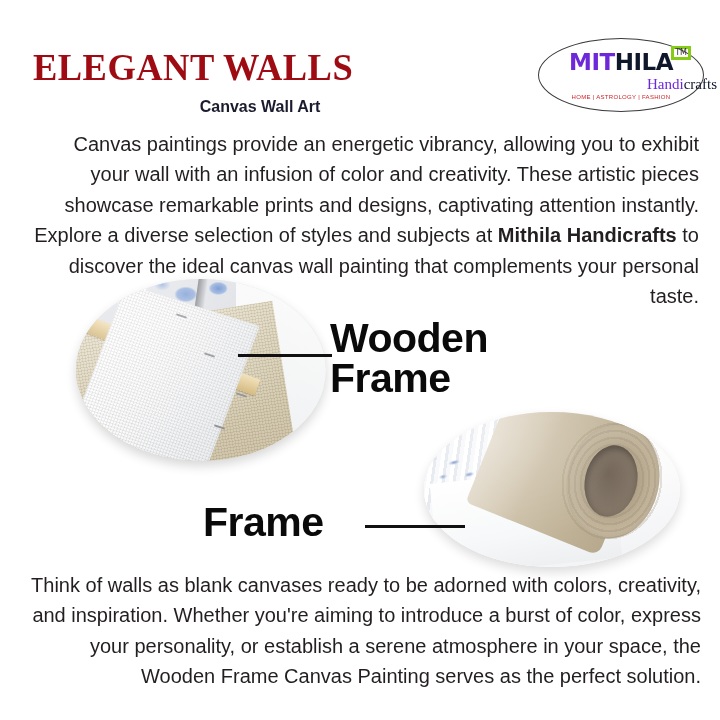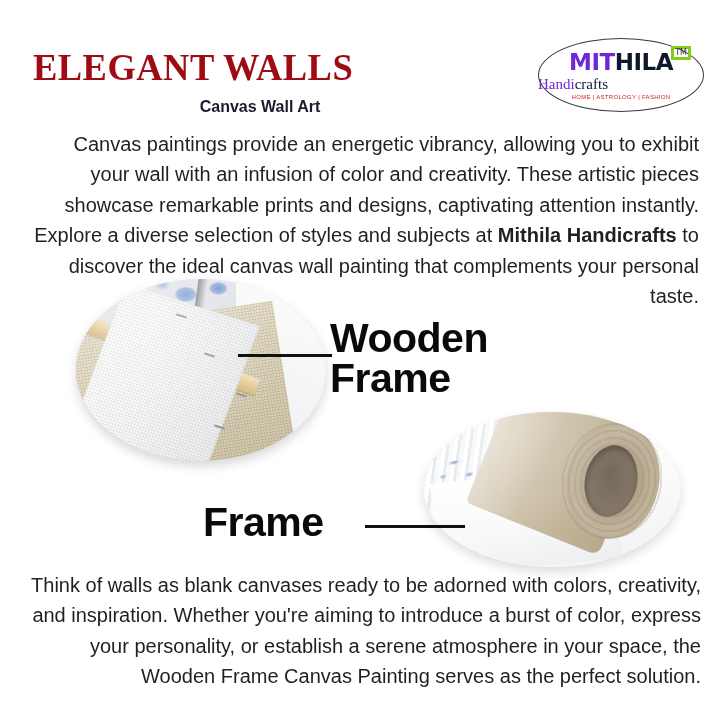--- a/index.html
+++ b/index.html
@@ -71,24 +71,24 @@
     top: 8px;
     font-family: "DejaVu Sans", sans-serif;
     font-size: 8px;
     color: #333333;
     border: 3px solid #84cc16;
     padding: 0 1px;
     line-height: 1.05;
   }
   #logo-sub {
     position: absolute;
-    left: 0;
+    left: 13px;
     top: 39px;
     width: 100%;
-    text-align: left;
+    text-align: right;
     font-family: "Liberation Serif", serif;
     font-size: 15px;
     font-weight: normal;
     line-height: 1;
     white-space: nowrap;
   }
   #logo-tagline {
     position: absolute;
     left: 0;
     top: 56px;

